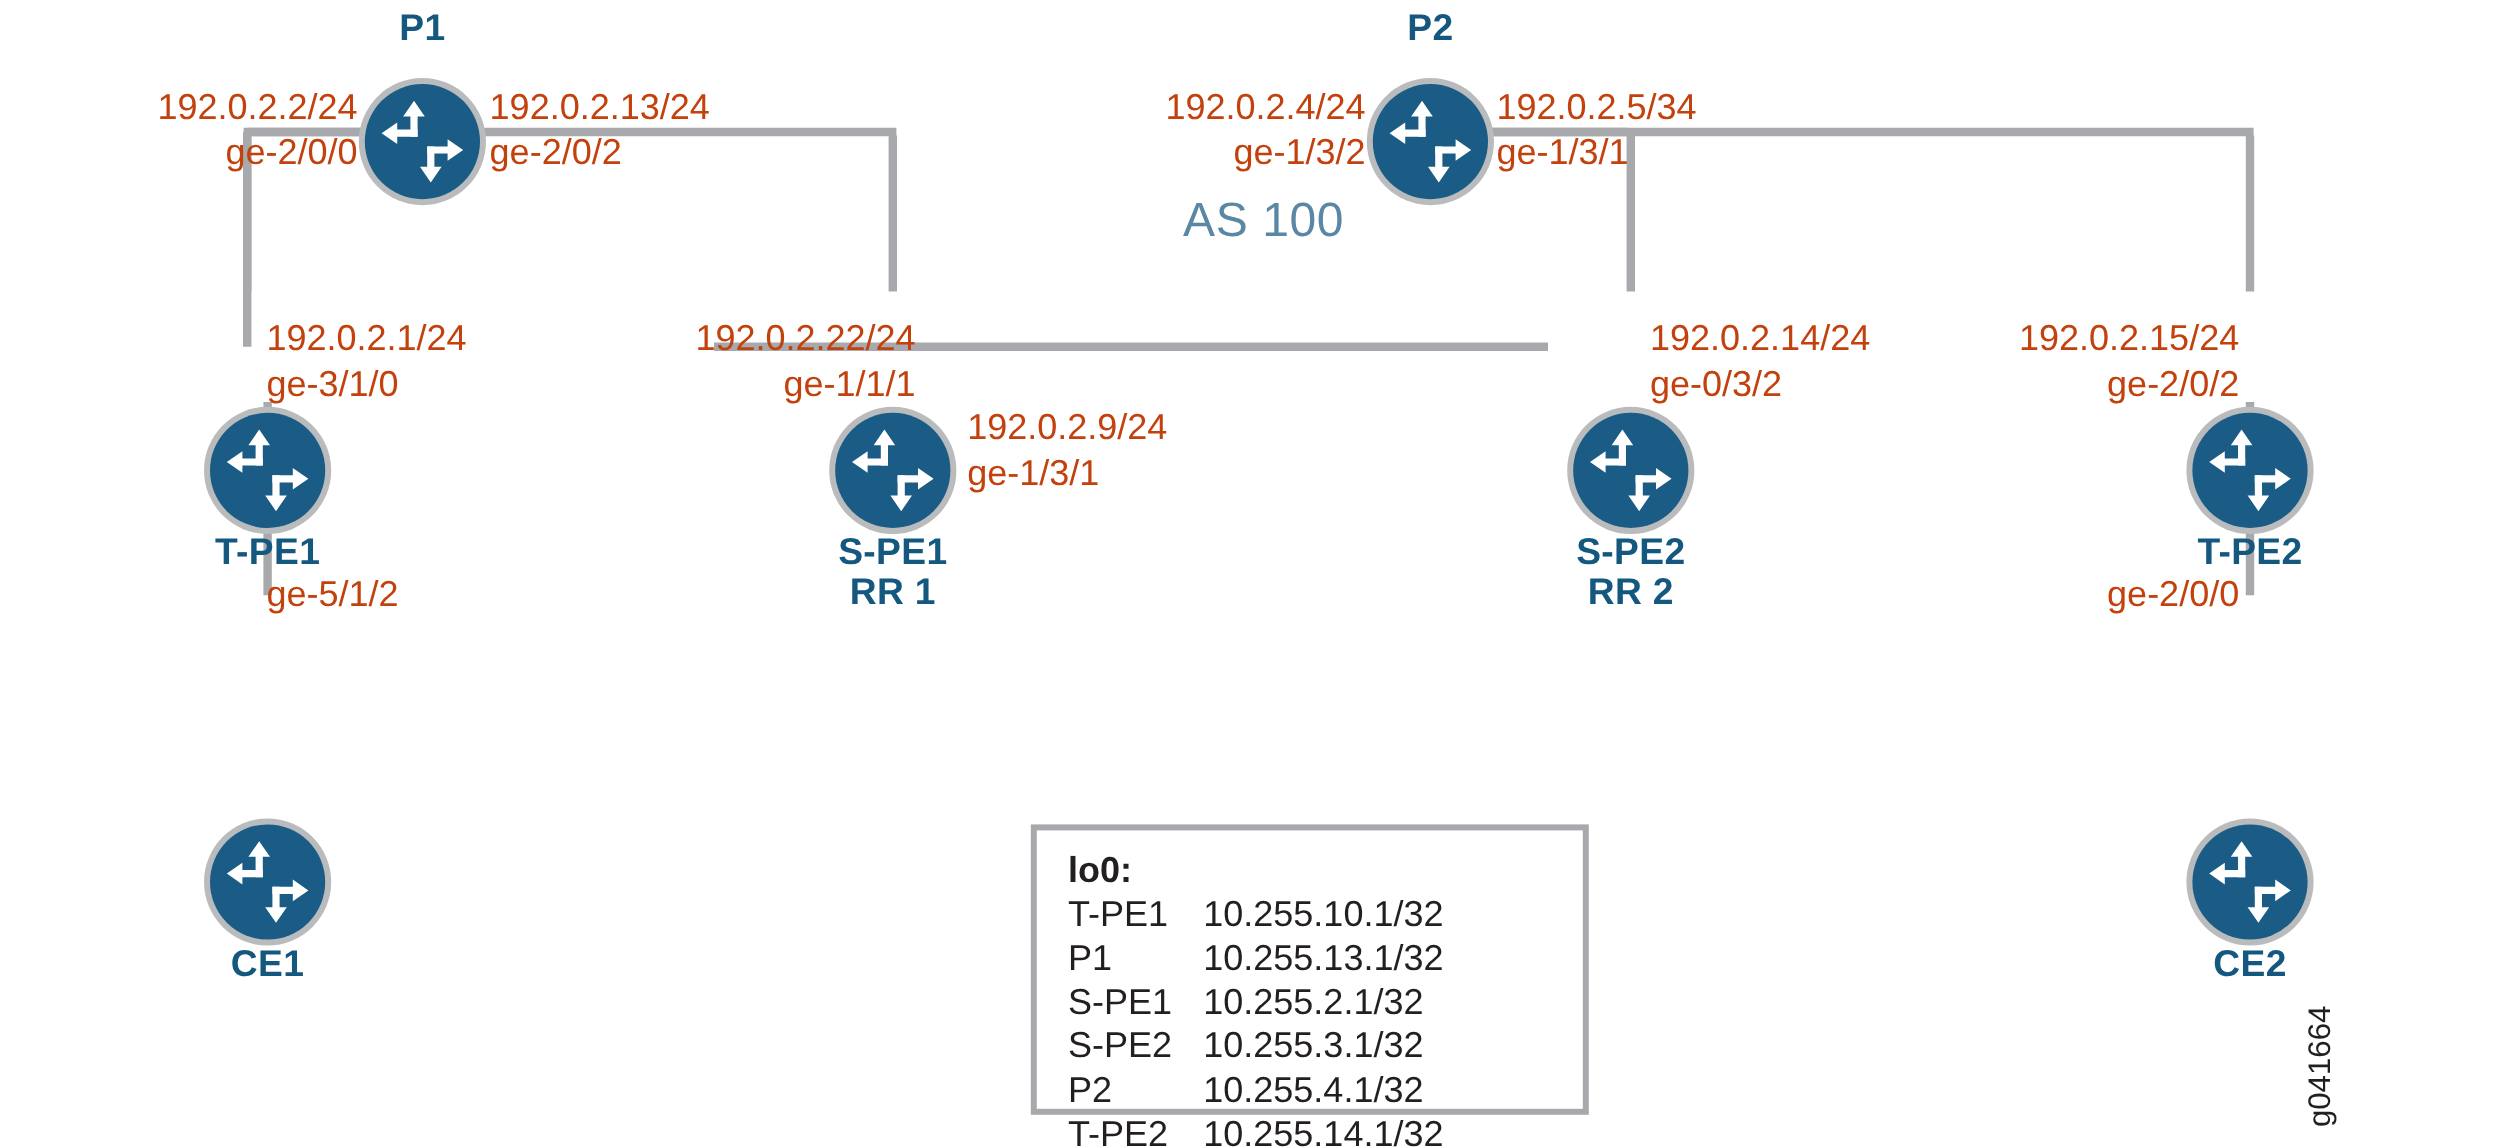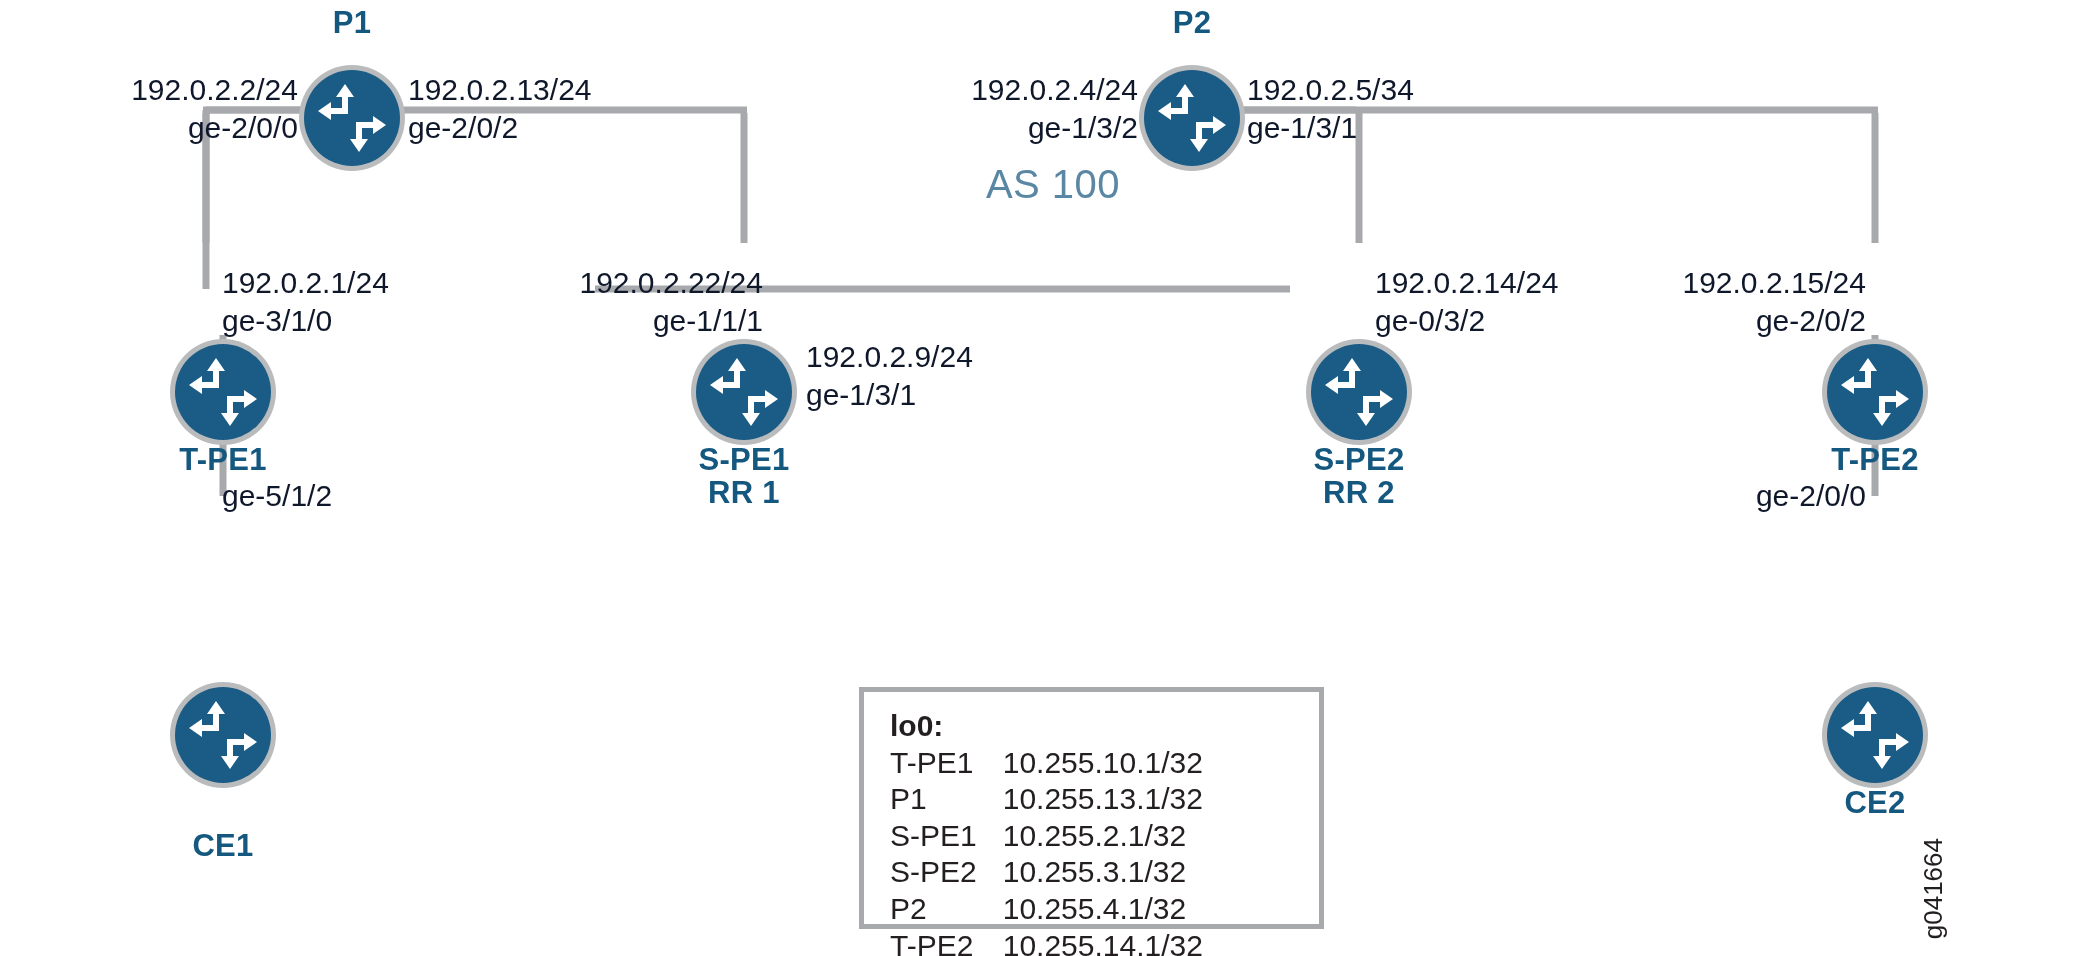--- a/index.html
+++ b/index.html
@@ -15,21 +15,21 @@
   .node .disc{position:absolute;left:0;top:0;width:96px;height:96px;border-radius:50%;
               background:#1a5c85;box-shadow:0 0 0 5px #b9bbbd;}
   .node svg{position:absolute;left:0;top:0;width:96px;height:96px;}
 
   
   .nlabel{position:absolute;color:#14577f;font-size:31px;font-weight:bold;
           letter-spacing:.3px;white-space:nowrap;transform:translateX(-50%);line-height:1.08;}
   .nlabel .l2{display:block;}
 
   
-  .iface{position:absolute;color:#0f172a;font-size:30px;white-space:nowrap;line-height:1.28;}
+  .iface{position:absolute;color:#c2410c;font-size:30px;white-space:nowrap;line-height:1.28;}
   .iface .ip{display:block;}
   .iface .pt{display:block;}
   .iface.ra{text-align:right;transform:translateX(-100%);}
   .iface.la{text-align:left;}
 
   
   #as-label{position:absolute;color:#5a87a4;font-size:40px;white-space:nowrap;
             transform:translateX(-50%);letter-spacing:.5px;}
 
   
@@ -171,21 +171,21 @@
     <div class="disc"></div>
     <svg viewBox="0 0 96 96">
       <g fill="#ffffff">
         <polygon points="41,14 50,27 44,27 44,44 38,44 38,27 32,27"></polygon>
         <polygon points="82,55 69,64 69,58 52,58 52,52 69,52 69,46"></polygon>
         <polygon points="55,82 46,69 52,69 52,52 58,52 58,69 64,69"></polygon>
         <polygon points="14,41 27,32 27,38 44,38 44,44 27,44 27,50"></polygon>
       </g>
     </svg>
   </div>
-  <div class="nlabel" style="left:223px;top:829px;">
+  <div class="nlabel" style="left:223px;top:786px;">
     <span>CE1</span>
   </div>
 
   <div class="node" style="left:1875px;top:735px;">
     <div class="disc"></div>
     <svg viewBox="0 0 96 96">
       <g fill="#ffffff">
         <polygon points="41,14 50,27 44,27 44,44 38,44 38,27 32,27"></polygon>
         <polygon points="82,55 69,64 69,58 52,58 52,52 69,52 69,46"></polygon>
         <polygon points="55,82 46,69 52,69 52,52 58,52 58,69 64,69"></polygon>

